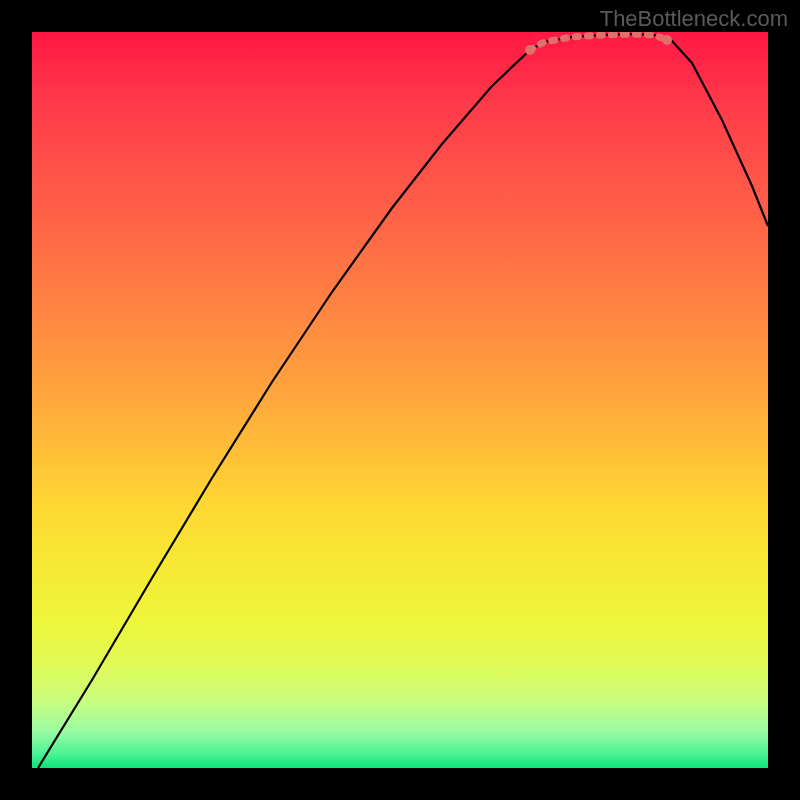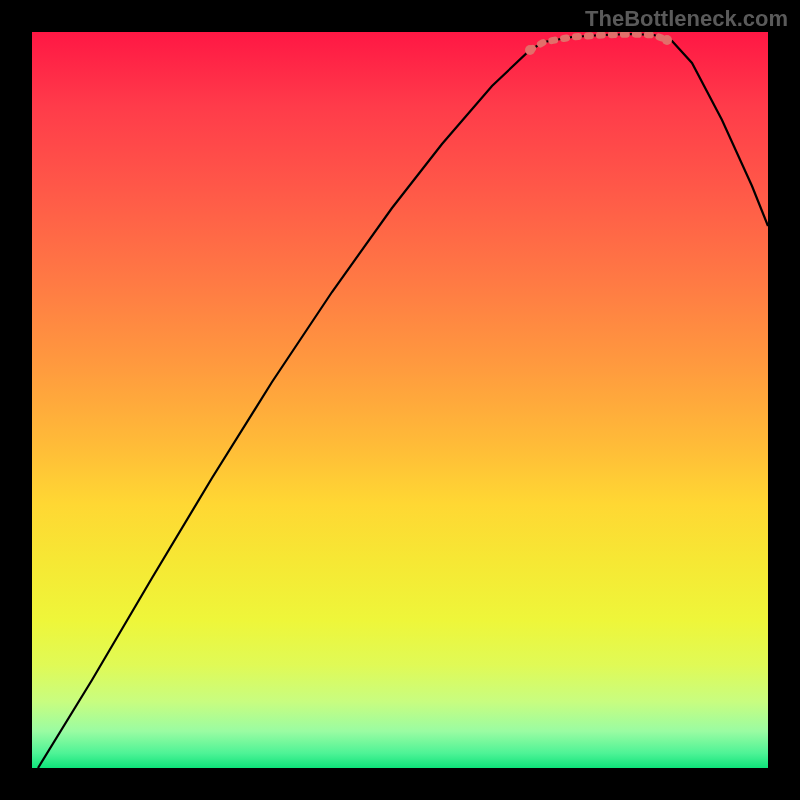--- a/index.html
+++ b/index.html
@@ -9,21 +9,21 @@
     background: #000;
     position: relative;
     font-family: Arial, sans-serif;
   }
   .watermark {
     position: absolute;
     top: 6px;
     right: 12px;
     color: #5a5a5a;
     font-size: 22px;
-    font-weight: 700;
+    font-weight: 400;
     z-index: 10;
   }
   .plot-area {
     position: absolute;
     left: 32px;
     top: 32px;
     width: 736px;
     height: 736px;
     overflow: hidden;
   }

